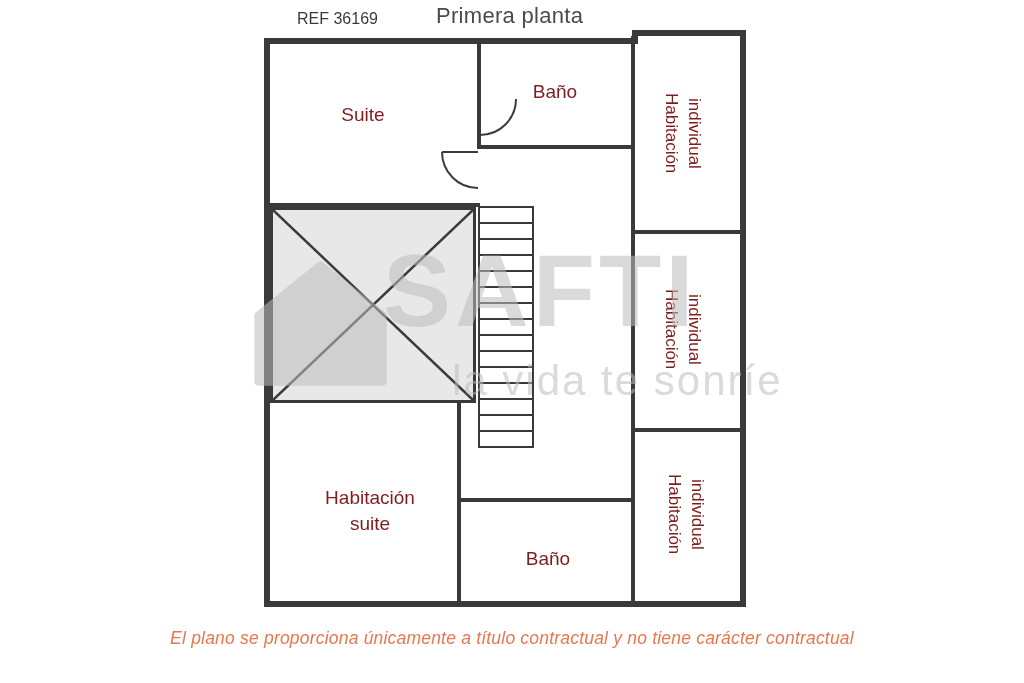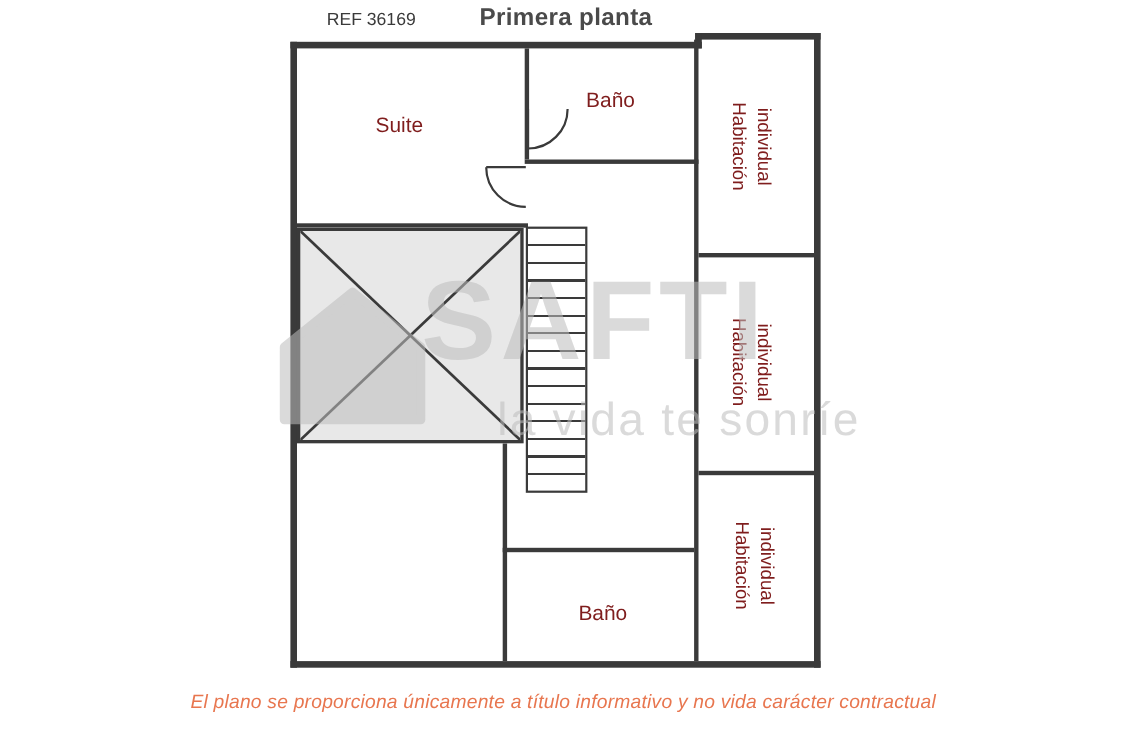--- a/index.html
+++ b/index.html
@@ -1,21 +1,21 @@
 <!DOCTYPE html>
 <html><head>
 <meta charset="utf-8">
 <style>
   html,body{margin:0;padding:0;background:#fff;}
   .page{position:relative;width:1024px;height:683px;background:#ffffff;
         font-family:"Liberation Sans",sans-serif;overflow:hidden;}
 
   
   .ref{position:absolute;left:297px;top:10px;font-size:16px;color:#3a3a3a;z-index:6;}
-  .title{position:absolute;left:436px;top:3px;font-size:22px;font-weight:700;
+  .title{position:absolute;left:436px;top:3px;font-size:22px;font-weight:400;
          color:#4a4a4a;letter-spacing:.3px;z-index:6;}
 
   
   .plan{position:absolute;left:264px;top:30px;width:482px;height:577px;z-index:1;}
   .wall{position:absolute;background:#3a3a3a;}
 
   .stairs{position:absolute;left:214px;top:176px;width:56px;height:242px;
           box-sizing:border-box;border:2px solid #3a3a3a;
           background:repeating-linear-gradient(180deg,#ffffff 0 14px,#3a3a3a 14px 16px);}
   .void{position:absolute;left:6px;top:177px;width:206px;height:196px;
@@ -80,26 +80,27 @@
     <svg class="doors" width="482" height="577" viewBox="0 0 482 577">
       <path d="M216 69 L216 105 M216 105 A36 36 0 0 0 252 69" fill="none" stroke="#3a3a3a" stroke-width="2"></path>
       <path d="M214 122 L178 122 M178 122 A36 36 0 0 0 214 158" fill="none" stroke="#3a3a3a" stroke-width="2"></path>
     </svg>
 
     <div class="room-label" style="left:9px;top:72px;width:180px;">Suite</div>
     <div class="room-label" style="left:221px;top:49px;width:140px;">Baño</div>
     <div class="room-label vlabel" style="left:395px;top:28px;">Habitación individual</div>
     <div class="room-label vlabel" style="left:395px;top:224px;">Habitación individual</div>
     <div class="room-label vlabel" style="left:398px;top:409px;">Habitación individual</div>
+    <div class="room-label" style="left:41px;top:455px;width:130px;">Habitación suite</div>
     <div class="room-label" style="left:214px;top:516px;width:140px;">Baño</div>
   </div>
 
   <div class="watermark">
     <svg class="wm-house" viewBox="0 0 100 100">
       <path d="M50 10 L96 47 L96 96 L4 96 L4 47 Z" fill="currentColor" stroke="currentColor" stroke-width="6" stroke-linejoin="round"></path>
     </svg>
     <div class="wm-brand">SAFTI</div>
     <div class="wm-tagline">la vida te sonríe</div>
   </div>
 
-  <div class="disclaimer">El plano se proporciona únicamente a título informativo y no vida carácter contractual</div>
+  <div class="disclaimer">El plano se proporciona únicamente a título contractual y no tiene carácter contractual</div>
 
 </div>
 
 </body></html>

